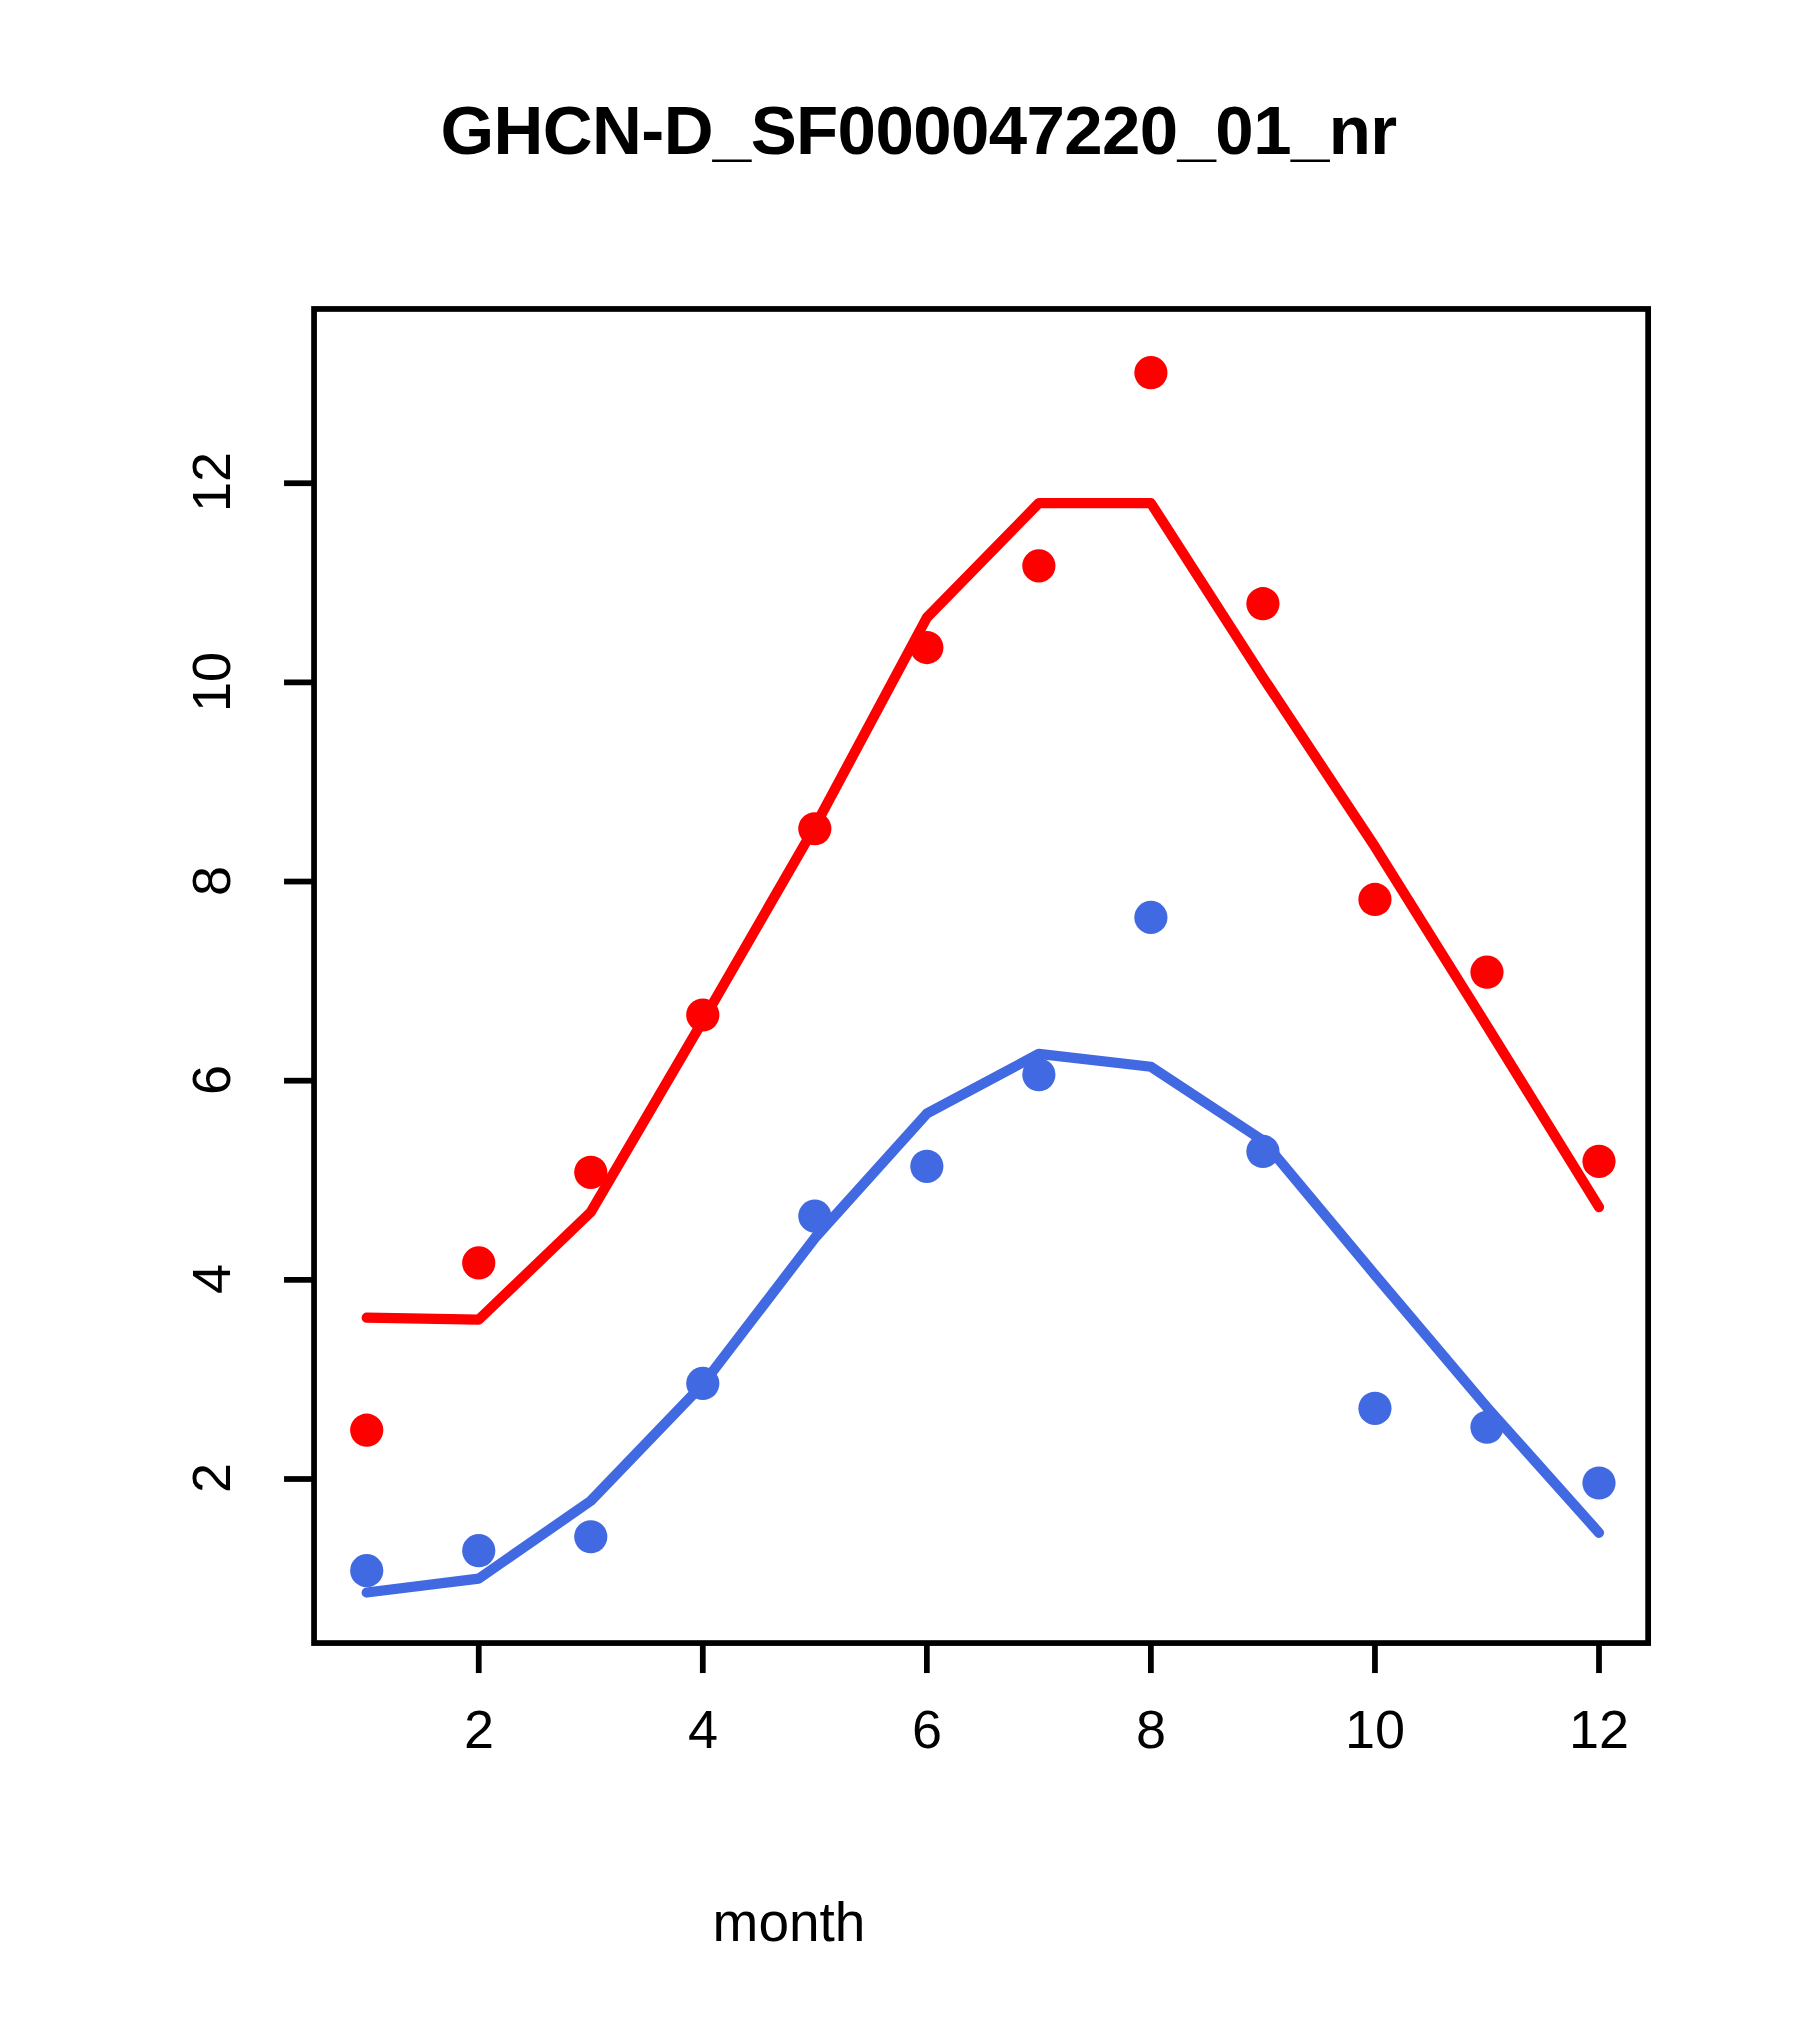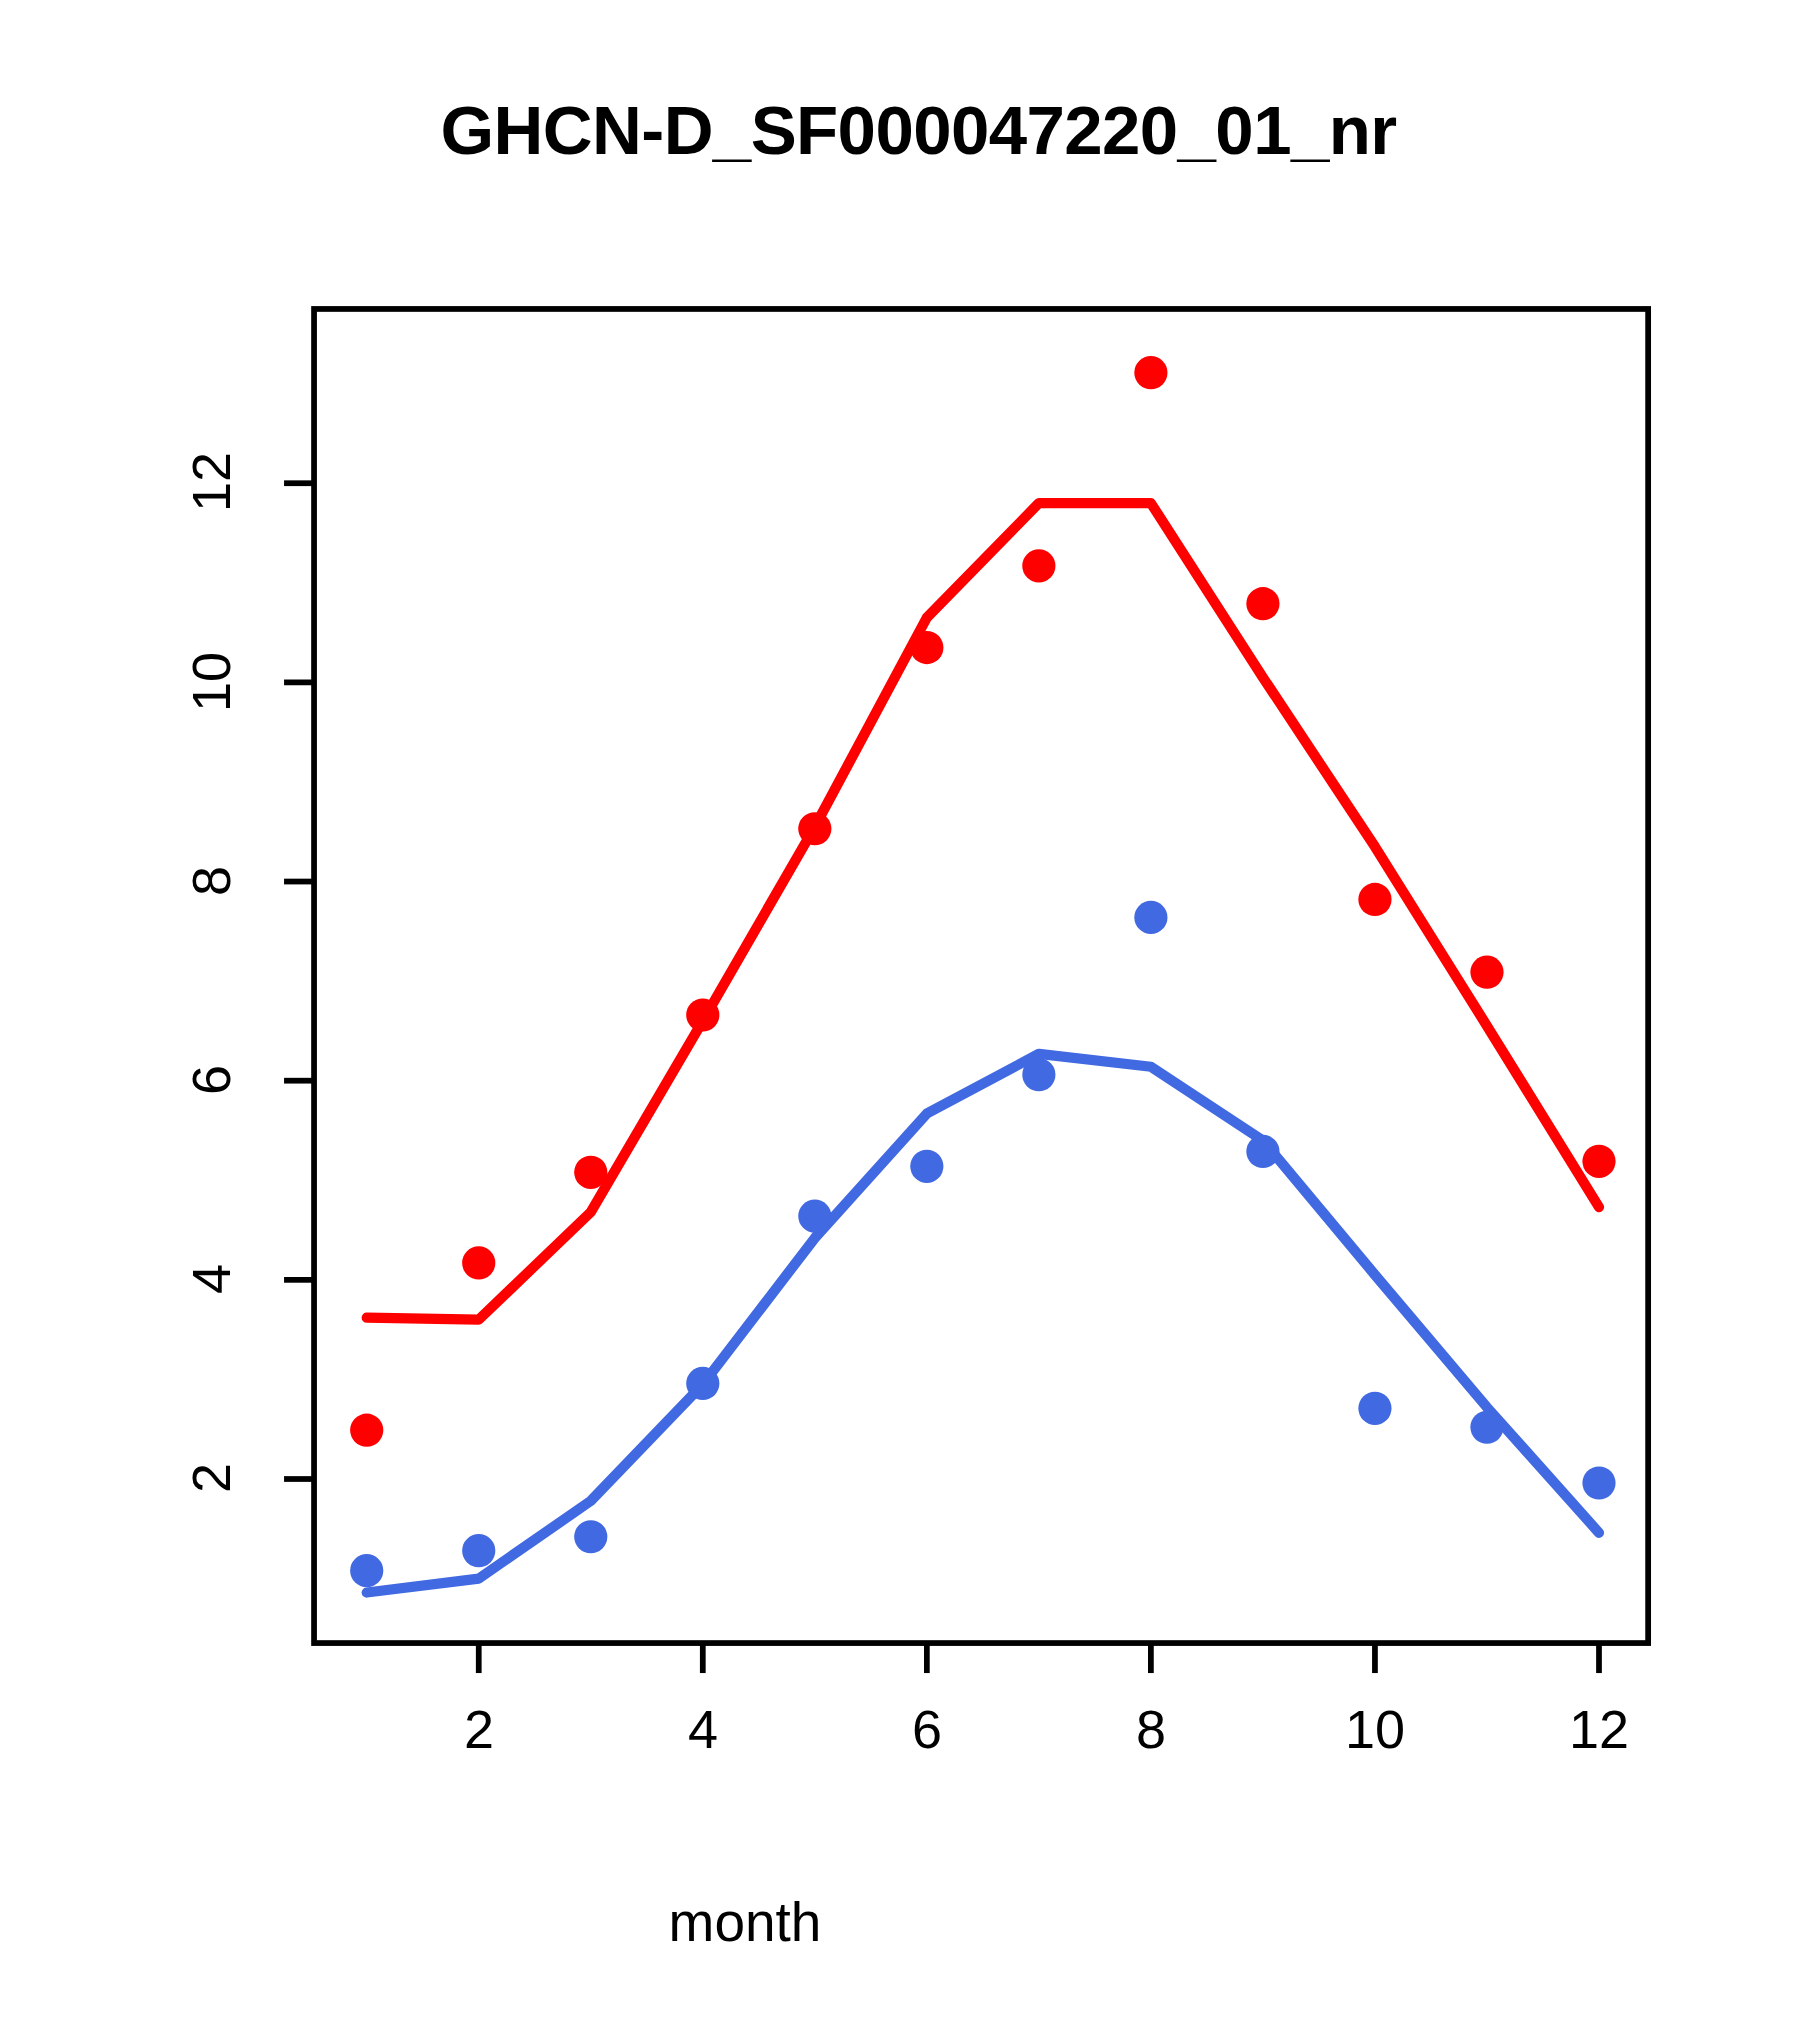--- a/index.html
+++ b/index.html
@@ -18,21 +18,21 @@
   .axis-tick-label{
     position:absolute;font-size:54px;color:#000;white-space:nowrap;
   }
   .ytick-label{
     transform-origin:center center;
     transform:rotate(-90deg);
   }
 
   #xaxis-title{
     position:absolute;left:0;top:1890px;width:1490px;
-    text-align:center;font-size:55px;white-space:nowrap;
+    text-align:center;font-size:55px;white-space:nowrap;padding-left:44px;
   }
 </style>
 </head>
 <body>
 
 <div id="root">
 
   <div id="plot-title">GHCN-D_SF000047220_01_nr</div>
 
   <div id="chart-area">

